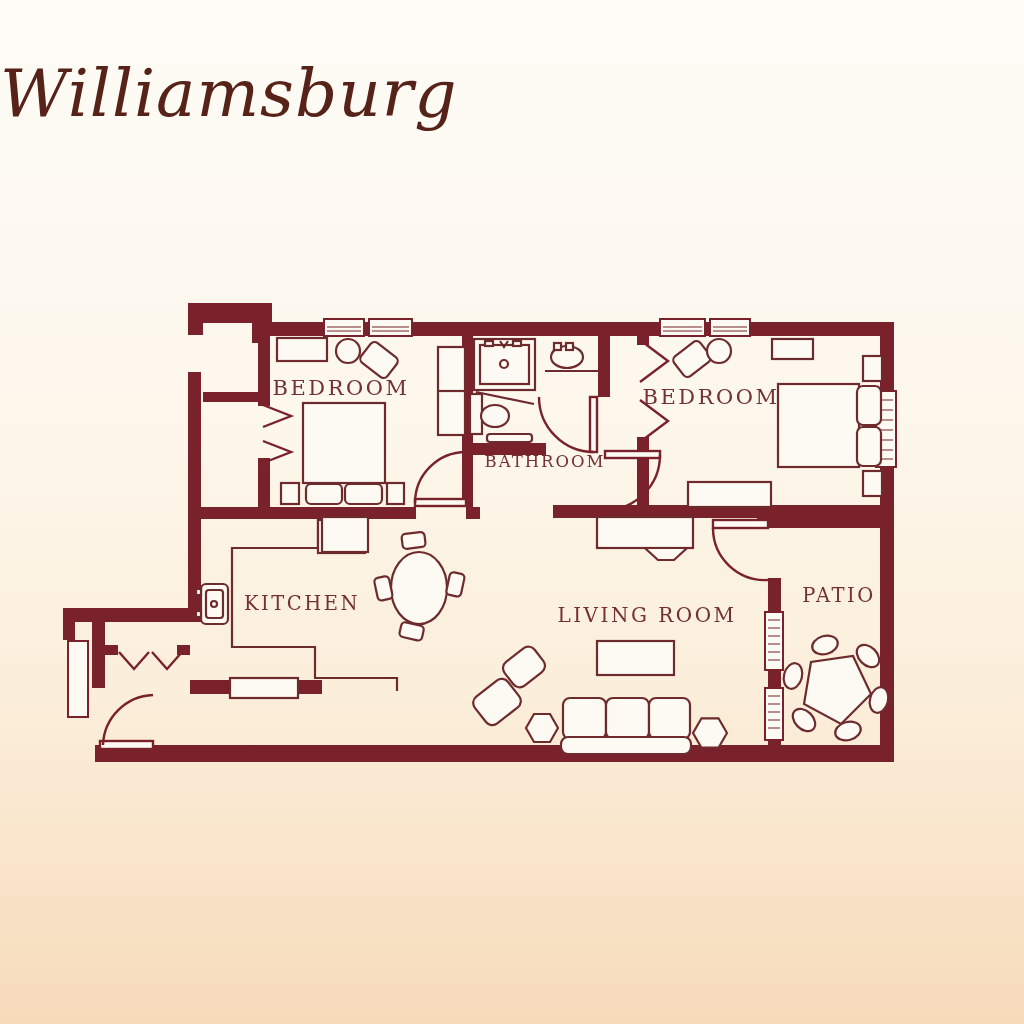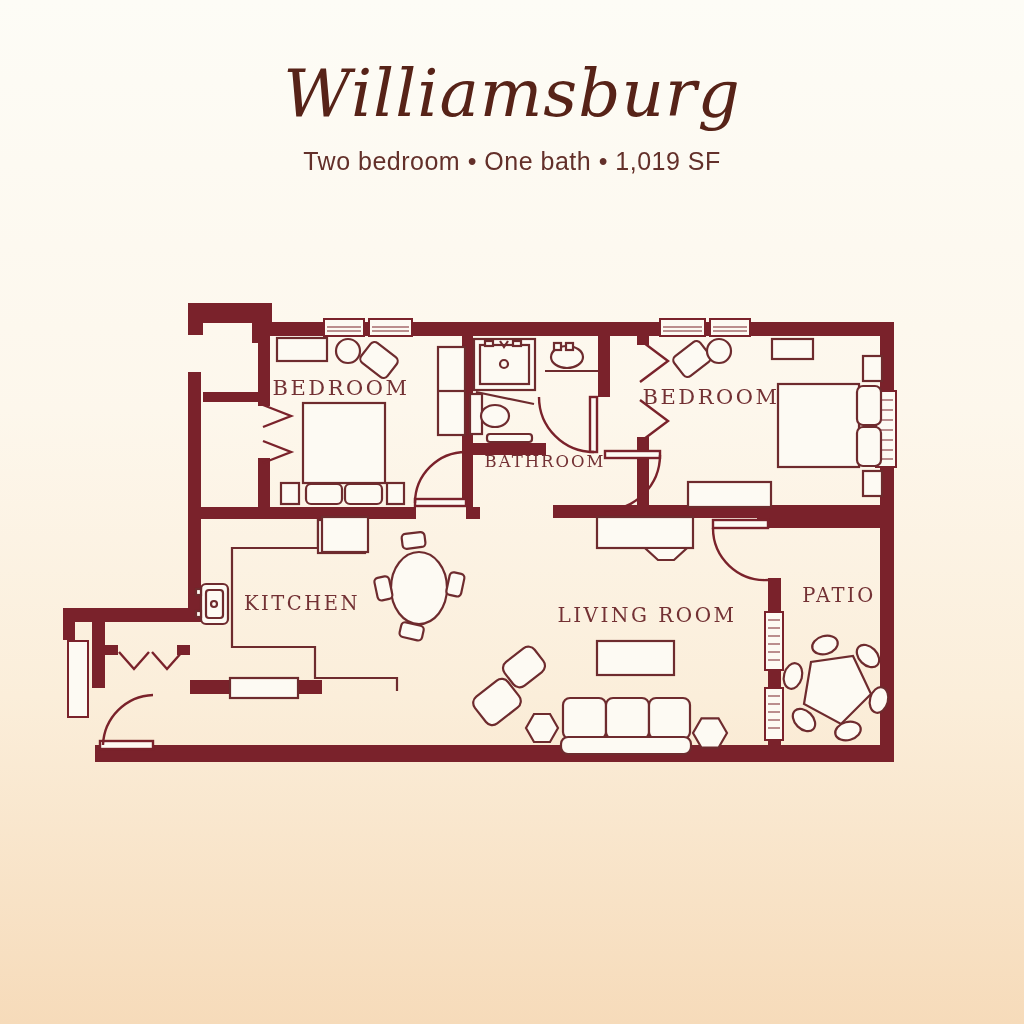--- a/index.html
+++ b/index.html
@@ -1,34 +1,33 @@
 <!DOCTYPE html>
 <html><head>
 <meta charset="utf-8">
 <style>
   html,body{margin:0;padding:0;background:#fff;}
   .page{position:relative;width:1024px;height:1024px;overflow:hidden;
         background:linear-gradient(180deg,#fdfcf6 0%,#fdf7ec 40%,#fbeeda 68%,#f6dbba 100%);
         font-family:"Liberation Sans",sans-serif;}
-  .header{position:absolute;top:58px;left:0;width:100%;text-align:center;}
+  .header{position:absolute;top:58px;left:0;width:100%;text-align:left;}
   .title{font-family:"DejaVu Serif",serif;font-style:italic;font-weight:500;
          font-size:66px;line-height:1.1;color:#572318;letter-spacing:1px;}
   .subtitle{margin-top:16px;font-size:25px;color:#63302a;letter-spacing:0.5px;}
   svg{position:absolute;left:0;top:0;}
   .room-label{font-family:"DejaVu Serif",serif;fill:#733134;letter-spacing:2.5px;}
   .fs21{font-size:21px}.fs20{font-size:20px}.fs19{font-size:19.5px}.fs16{font-size:16.5px;letter-spacing:2px}
 </style>
 </head>
 <body>
 
 <div class="page">
 
   <div class="header">
     <div class="title">Williamsburg</div>
-    <div class="subtitle">Two bedroom • One bath • 1,019 SF</div>
   </div>
 
   <svg width="1024" height="1024" viewBox="0 0 1024 1024">
 
     <g fill="#7a222b">
       <rect x="188" y="303" width="84" height="20"></rect>
       <rect x="188" y="303" width="15" height="32"></rect>
       <rect x="252" y="303" width="18" height="40"></rect>
       <rect x="258" y="336" width="12" height="70"></rect>
       <rect x="188" y="372" width="13" height="246"></rect>

